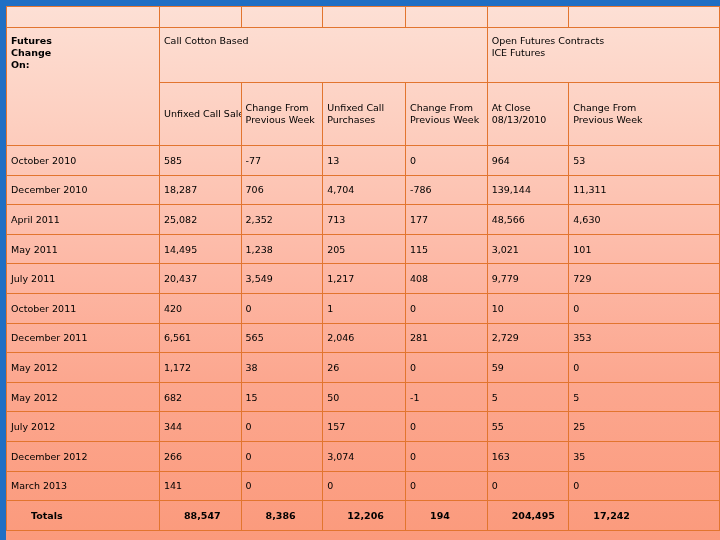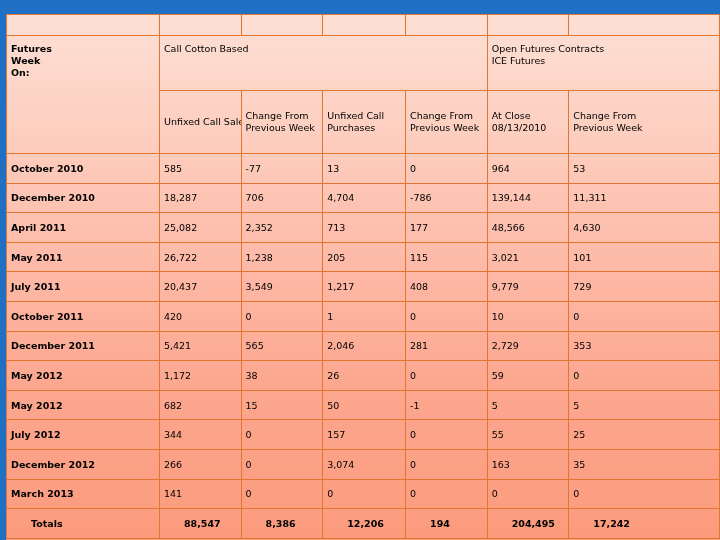--- a/index.html
+++ b/index.html
@@ -4,21 +4,21 @@
 <style>
   html,body{margin:0;padding:0;}
   body{
     width:720px;height:540px;overflow:hidden;
     background:#1f6fc4;
     font-family:"DejaVu Sans",sans-serif;
   }
   
   #page{
     position:absolute;
-    left:0;top:8px;width:720px;height:400px;
+    left:0;top:0;width:720px;height:400px;
     background:#1f6fc4;
   }
   #tablewrap{
     position:absolute;
     left:6px; top:6px;
     width:714px; height:534px;
     overflow:hidden;
     
     background:linear-gradient(to bottom,#fde0d5 0%,#fdcfc0 22%,#fdb7a4 50%,#fca78f 70%,#fb9a7c 100%);
   }
@@ -45,21 +45,21 @@
   col.c2{width:71px}
   col.c3{width:72px}
   col.c4{width:71px}
   col.c5{width:71px}
   col.c6{width:131px}
 
   tr.spacer td{height:20px;}
   tr.grouphdr td{height:47px;vertical-align:top;padding-top:7px;}
   tr.colhdr td{height:62px;vertical-align:middle;}
   tr.data td{height:28.6px;}
-  tr.data td.rowlabel{font-weight:bold;}
+  tr.data td.rowlabel{font-weight:normal;}
   tr.totals td{height:28.6px;font-weight:bold;padding-left:24px;}
   .hdrtext{line-height:12px;}
   .fbo{font-weight:bold;line-height:12px;}
 </style>
 </head>
 <body>
 
 <div id="page">
   <div id="tablewrap">
     <table>
@@ -80,21 +80,21 @@
           <td></td>
           <td></td>
           <td></td>
           <td></td>
         </tr>
 
         <tr class="grouphdr">
           <td rowspan="2">
             <div class="fbo">
               <div>Futures</div>
-              <div>Week</div>
+              <div>Change</div>
               <div>On:</div>
             </div>
           </td>
           <td colspan="4">
             <span class="hdrtext">Call Cotton Based</span>
           </td>
           <td colspan="2">
             <div class="hdrtext">
               <div>Open Futures Contracts</div>
               <div>ICE Futures</div>
@@ -162,21 +162,21 @@
           <td class="rowlabel">April 2011</td>
           <td>25,082</td>
           <td>2,352</td>
           <td>713</td>
           <td>177</td>
           <td>48,566</td>
           <td>4,630</td>
         </tr>
         <tr class="data">
           <td class="rowlabel">May 2011</td>
-          <td>26,722</td>
+          <td>14,495</td>
           <td>1,238</td>
           <td>205</td>
           <td>115</td>
           <td>3,021</td>
           <td>101</td>
         </tr>
         <tr class="data">
           <td class="rowlabel">July 2011</td>
           <td>20,437</td>
           <td>3,549</td>
@@ -189,21 +189,21 @@
           <td class="rowlabel">October 2011</td>
           <td>420</td>
           <td>0</td>
           <td>1</td>
           <td>0</td>
           <td>10</td>
           <td>0</td>
         </tr>
         <tr class="data">
           <td class="rowlabel">December 2011</td>
-          <td>5,421</td>
+          <td>6,561</td>
           <td>565</td>
           <td>2,046</td>
           <td>281</td>
           <td>2,729</td>
           <td>353</td>
         </tr>
         <tr class="data">
           <td class="rowlabel">May 2012</td>
           <td>1,172</td>
           <td>38</td>

